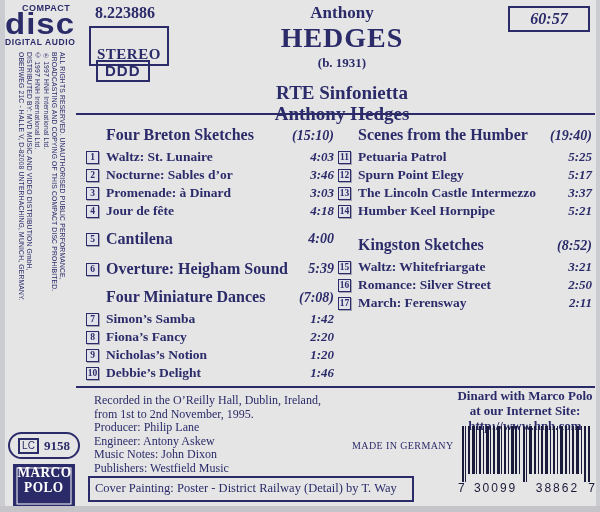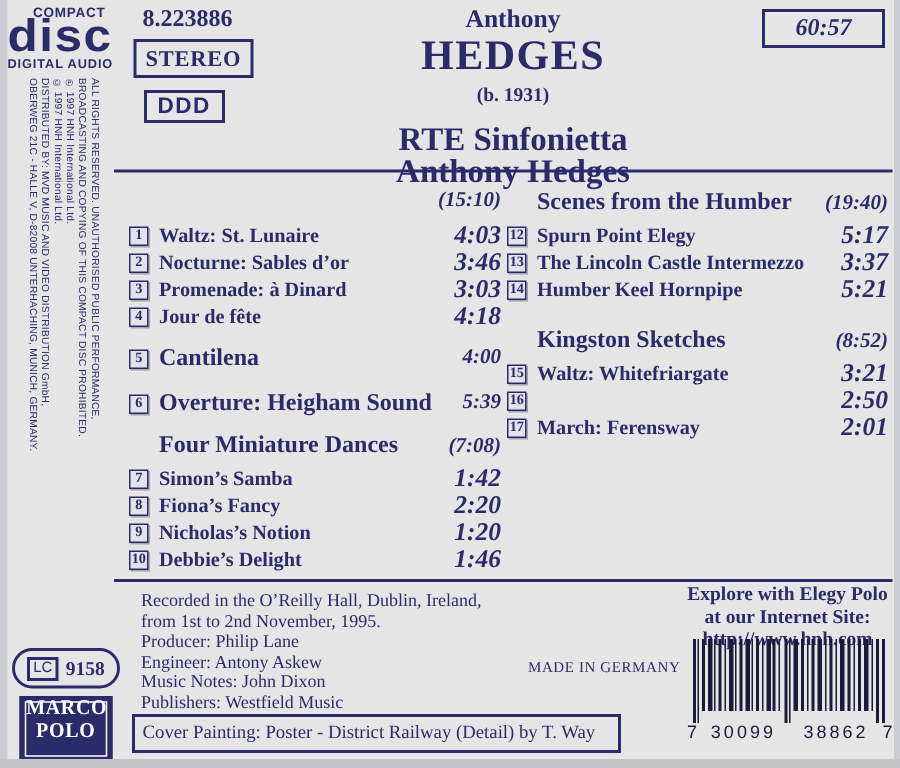--- a/index.html
+++ b/index.html
@@ -25,49 +25,49 @@
   
   .spine{
     position:absolute; left:16px; top:52px; height:352px; width:50px;
     writing-mode:vertical-rl;
     font-family:"Liberation Sans","DejaVu Sans",sans-serif;
     font-size:6.8px; line-height:8.2px; letter-spacing:.15px; white-space:nowrap;
   }
 
   
   .catalog{ position:absolute; left:88px; top:4px; width:74px; text-align:center; font-size:16px; font-weight:bold; }
-  .stereo-box{ position:absolute; left:89px; top:26px; border:2px solid var(--navy); padding:4px 6px 1px; font-size:15px; font-weight:bold; letter-spacing:.5px; }
+  .stereo-box{ position:absolute; left:89px; top:26px; border:2px solid var(--navy); padding:18px 6px 1px; font-size:15px; font-weight:bold; letter-spacing:.5px; }
   .ddd-box{ position:absolute; left:96px; top:60px; border:2px solid var(--navy); border-radius:0; padding:0 7px 1px;
             font-family:"Liberation Sans","DejaVu Sans",sans-serif; font-size:15px; font-weight:bold; letter-spacing:1px; }
   .titleblock{ position:absolute; left:228px; top:3px; width:228px; text-align:center; }
   .t-first{ font-size:17px; font-weight:bold; }
   .t-last{ font-size:28px; font-weight:bold; letter-spacing:1px; line-height:30px; }
   .t-birth{ font-size:13px; font-weight:bold; margin-top:2px; }
-  .t-perf{ font-size:22px; font-weight:bold; line-height:21px; }
+  .t-perf{ font-size:19px; font-weight:bold; line-height:21px; }
   .t-perf1{ margin-top:11px; }
   .ptbox{ position:absolute; left:508px; top:6px; width:82px; border:2px solid var(--navy); text-align:center;
           font-size:16px; font-weight:bold; line-height:17px; padding:2px 0 3px; }
   .pt-value{ font-style:italic; }
 
   .rule{ position:absolute; left:76px; width:519px; height:2px; background:var(--navy); }
   .rule1{ top:113px; } .rule2{ top:386px; }
 
   
   .col{ position:absolute; top:122px; }
   .col-left{ left:86px; width:248px; }
   .col-right{ left:338px; width:254px; }
   .workrow{ display:flex; align-items:baseline; height:22px; margin-top:4px; padding-left:20px; }
   .work-title{ font-size:16px; font-weight:bold; }
   .work-time{ margin-left:auto; font-size:14px; font-weight:bold; font-style:italic; }
   .trow{ display:flex; align-items:center; height:18px; }
   .tnum{ width:13px; height:13px; flex:0 0 13px; margin-right:7px; border:1px solid var(--navy); background:#e2e2ea;
          box-shadow:1px 1px 0 rgba(40,40,80,.35); display:flex; align-items:center; justify-content:center;
          font-size:9.5px; font-weight:bold; }
   .ttitle{ font-size:13.5px; font-weight:bold; }
-  .ttime{ margin-left:auto; font-size:17px; font-weight:bold; font-style:italic; }
+  .ttime{ margin-left:auto; font-size:13px; font-weight:bold; font-style:italic; }
   .sec-gap{ margin-top:8px; }
   .sec-gap-lg{ margin-top:16px; }
   .large .trow{ height:22px; }
   .large .ttitle{ font-size:16px; }
   .large .ttime{ font-size:14px; }
 
   
   .credits{ position:absolute; left:94px; top:394px; width:275px; font-size:12px; line-height:13.5px; }
   .madein{ position:absolute; left:352px; top:440px; font-size:10px; letter-spacing:.4px; }
   .explore{ position:absolute; left:452px; top:388px; width:146px; text-align:center; font-size:13px; font-weight:bold; line-height:15px; }
@@ -125,20 +125,21 @@
   <div class="ptbox">
     <div class="pt-value">60:57</div>
   </div>
 
   <div class="rule rule1"></div>
   <div class="rule rule2"></div>
 
   <div class="col col-left" id="col-left">
       <div class="tsec">
         <div class="workrow">
+          <span class="work-title">Four Breton Sketches</span>
           <span class="work-time">(15:10)</span>
         </div>
         <div class="trow">
           <span class="tnum">1</span>
           <span class="ttitle">Waltz: St. Lunaire</span>
           <span class="ttime">4:03</span>
         </div>
         <div class="trow">
           <span class="tnum">2</span>
           <span class="ttitle">Nocturne: Sables d’or</span>
@@ -196,20 +197,25 @@
         </div>
       </div>
     </div>
   <div class="col col-right" id="col-right">
       <div class="tsec">
         <div class="workrow">
           <span class="work-title">Scenes from the Humber</span>
           <span class="work-time">(19:40)</span>
         </div>
         <div class="trow">
+          <span class="tnum">11</span>
+          <span class="ttitle">Petuaria Patrol</span>
+          <span class="ttime">5:25</span>
+        </div>
+        <div class="trow">
           <span class="tnum">12</span>
           <span class="ttitle">Spurn Point Elegy</span>
           <span class="ttime">5:17</span>
         </div>
         <div class="trow">
           <span class="tnum">13</span>
           <span class="ttitle">The Lincoln Castle Intermezzo</span>
           <span class="ttime">3:37</span>
         </div>
         <div class="trow">
@@ -223,43 +229,44 @@
           <span class="work-title">Kingston Sketches</span>
           <span class="work-time">(8:52)</span>
         </div>
         <div class="trow">
           <span class="tnum">15</span>
           <span class="ttitle">Waltz: Whitefriargate</span>
           <span class="ttime">3:21</span>
         </div>
         <div class="trow">
           <span class="tnum">16</span>
+          <span class="ttitle">Romance: Silver Street</span>
           <span class="ttime">2:50</span>
         </div>
         <div class="trow">
           <span class="tnum">17</span>
           <span class="ttitle">March: Ferensway</span>
-          <span class="ttime">2:01</span>
+          <span class="ttime">2:11</span>
         </div>
       </div>
     </div>
 
   <div class="credits">
     <div>Recorded in the O’Reilly Hall, Dublin, Ireland,</div>
     <div>from 1st to 2nd November, 1995.</div>
     <div>Producer:  Philip Lane</div>
     <div>Engineer:  Antony Askew</div>
     <div>Music Notes:  John Dixon</div>
     <div>Publishers: Westfield Music</div>
   </div>
 
   <div class="madein">MADE IN GERMANY</div>
 
   <div class="explore">
-    <div>Explore with Elegy Polo</div>
+    <div>Dinard with Marco Polo</div>
     <div>at our Internet Site:</div>
     <div>http://www.hnh.com</div>
   </div>
 
   <div class="barcode">
     <svg id="bc-svg" width="130" height="56" viewBox="0 0 130 56">
         <rect x="0" y="0" width="2" height="56" fill="#1a1a3a"></rect>
         <rect x="3" y="0" width="1" height="56" fill="#1a1a3a"></rect>
         <rect x="6" y="0" width="2" height="48" fill="#1a1a3a"></rect>
         <rect x="10" y="0" width="3" height="48" fill="#1a1a3a"></rect>

